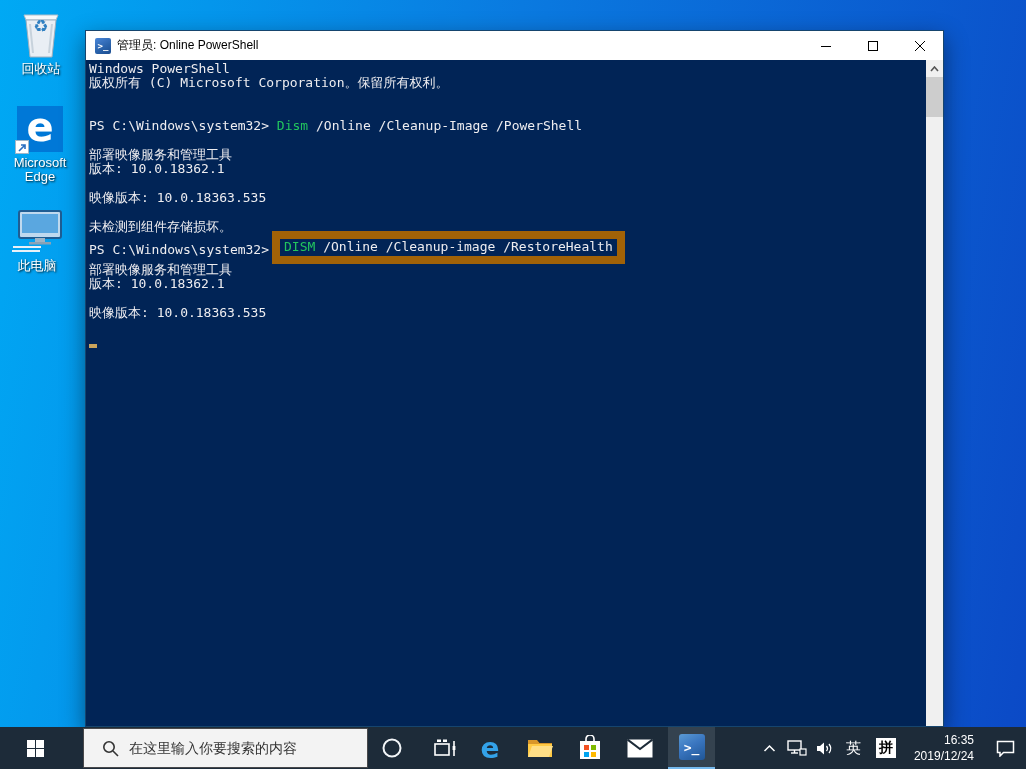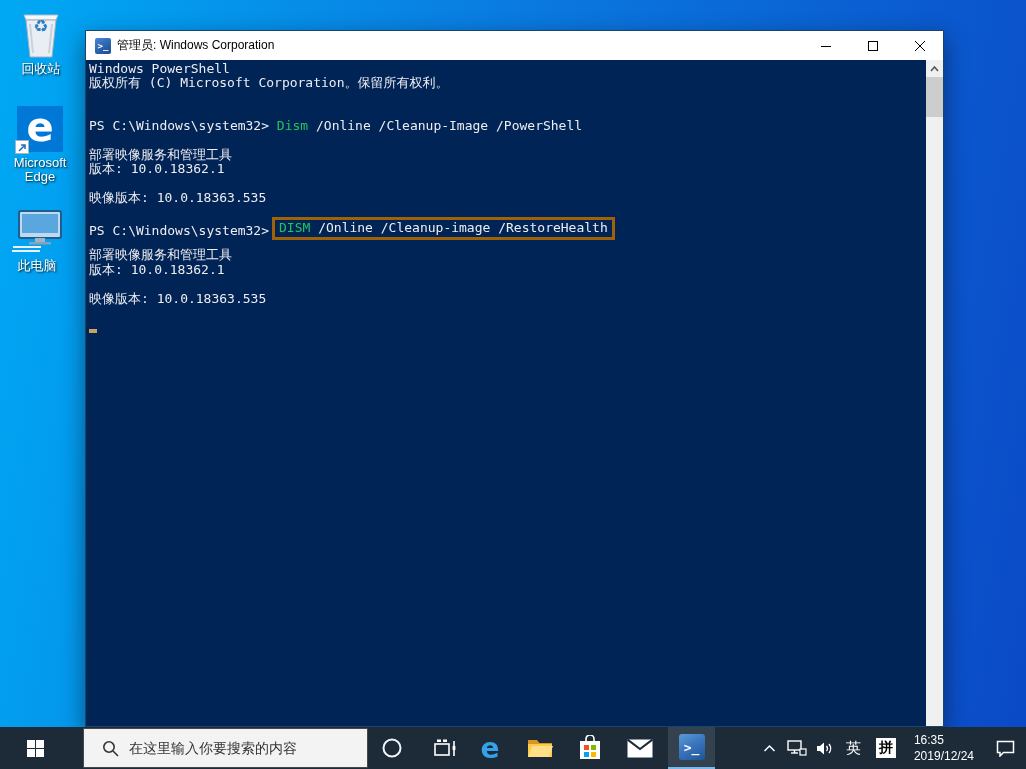--- a/index.html
+++ b/index.html
@@ -32,21 +32,21 @@
     color:#fff; font-size:9px; font-weight:bold; font-family:"DejaVu Sans Mono",monospace;
     display:flex; align-items:center; justify-content:center; }
   .titlebar .ttl { font-size:12px; color:#000; flex:1 1 auto; white-space:nowrap; overflow:hidden; }
   .winbtn { width:47px; height:29px; display:flex; align-items:center; justify-content:center; cursor:pointer; }
 
   .console-wrap { flex:1 1 auto; display:flex; min-height:0;border-radius:28px; }
   .console { flex:1 1 auto; background:#012456; color:#eeedf0; padding:2px 0 0 3px;
     font-family:"DejaVu Sans Mono","Liberation Mono",monospace; font-size:13px; overflow:hidden; }
   .cline { height:14.35px; line-height:14.35px; white-space:pre; }
   .cline .yellow { color:#22c55e; }
-  .redbox { display:inline-block; border:3px solid #a16207; padding:1px 4px 2px 4px;
+  .redbox { display:inline-block; border:8px solid #a16207; padding:1px 4px 2px 4px;
     margin-left:3px; position:relative; top:-3px; line-height:14.35px; }
   .cursor { display:inline-block; width:8px; height:4px; background:#c9a35b; margin-top:9px; }
 
   .scrollbar { flex:0 0 17px; background:#f0f0f0; position:relative; }
   .sb-up { height:17px; display:flex; align-items:center; justify-content:center; cursor:pointer; }
   .sb-thumb { position:absolute; top:17px; left:0; width:17px; height:40px; background:#cdcdcd; cursor:pointer; }
 
   
   .taskbar { position:absolute; left:0; bottom:0; width:1026px; height:42px;
     background:#1d2b39; display:flex; align-items:stretch; }
@@ -64,21 +64,21 @@
     background:linear-gradient(150deg,#5b9bd5 0%,#3a76c0 45%,#1f5596 100%);
     color:#fff; font-family:"DejaVu Sans Mono",monospace; font-size:13px; font-weight:bold;
     display:flex; align-items:center; justify-content:center; }
   .edge-e { color:#33a2e9; font-size:28px; font-weight:bold; font-family:"DejaVu Sans",sans-serif; }
 
   .tray { position:absolute; right:0; top:0; height:42px; display:flex; align-items:center; }
   .tray .titem { display:flex; align-items:center; justify-content:center; height:42px; cursor:pointer; }
   .lang { color:#fff; font-size:15px; padding:0 7px; }
   .ime { width:20px; height:20px; background:#fff; color:#000; font-size:14px; font-weight:bold;
     display:flex; align-items:center; justify-content:center; margin:0 8px; }
-  .clock { color:#fff; font-size:12px; text-align:left; line-height:16px; padding:0 10px; cursor:default; }
+  .clock { color:#fff; font-size:12px; text-align:right; line-height:16px; padding:0 10px; cursor:default; }
 </style>
 </head>
 <body>
 
 <div class="desktop">
 
   <div class="dicon" style="left:8px; top:6px;">
     <div class="art">
       <svg width="42" height="50" viewBox="0 0 42 50">
         <polygon points="4,7 38,7 36,12 6,12" fill="#f5f8fb" stroke="#aebdca" stroke-width="1"></polygon>
@@ -117,21 +117,21 @@
             <line x1="1" y1="42" x2="29" y2="42"></line>
         </g>
       </svg>
     </div>
     <div class="lbl">此电脑</div>
   </div>
 
   <div class="win">
     <div class="titlebar">
       <div class="appicon">&gt;_</div>
-      <div class="ttl">管理员: Windows Corporation</div>
+      <div class="ttl">管理员: Online PowerShell</div>
       <div class="winbtn">
         <svg width="12" height="12" viewBox="0 0 12 12">
             <line x1="1" y1="6.5" x2="11" y2="6.5" stroke="#000" stroke-width="1"></line>
           </svg>
       </div>
       <div class="winbtn">
         <svg width="12" height="12" viewBox="0 0 12 12">
             <rect x="1.5" y="1.5" width="9" height="9" fill="none" stroke="#000" stroke-width="1"></rect>
           </svg>
       </div>
@@ -147,20 +147,21 @@
           <div class="cline"><span>版权所有 (C) Microsoft Corporation。保留所有权利。</span></div>
           <div class="cline"></div>
           <div class="cline"></div>
           <div class="cline"><span>PS C:\Windows\system32&gt; </span><span class="yellow">Dism</span><span> /Online /Cleanup-Image /PowerShell</span></div>
           <div class="cline"></div>
           <div class="cline"><span>部署映像服务和管理工具</span></div>
           <div class="cline"><span>版本: 10.0.18362.1</span></div>
           <div class="cline"></div>
           <div class="cline"><span>映像版本: 10.0.18363.535</span></div>
           <div class="cline"></div>
+          <div class="cline"><span>未检测到组件存储损坏。</span></div>
           <div class="cline"><span>PS C:\Windows\system32&gt;</span><span class="redbox"><span class="yellow">DISM</span><span> /Online /Cleanup-image /RestoreHealth</span></span></div>
           <div class="cline"></div>
           <div class="cline"><span>部署映像服务和管理工具</span></div>
           <div class="cline"><span>版本: 10.0.18362.1</span></div>
           <div class="cline"></div>
           <div class="cline"><span>映像版本: 10.0.18363.535</span></div>
           <div class="cline"></div>
           <div class="cline"><span class="cursor"></span></div>
         </div>
       <div class="scrollbar">

